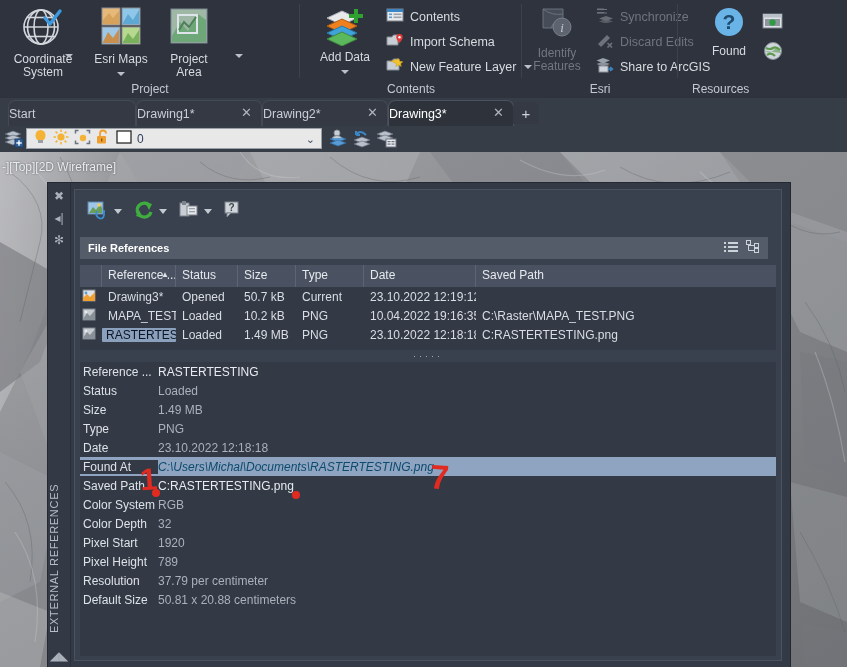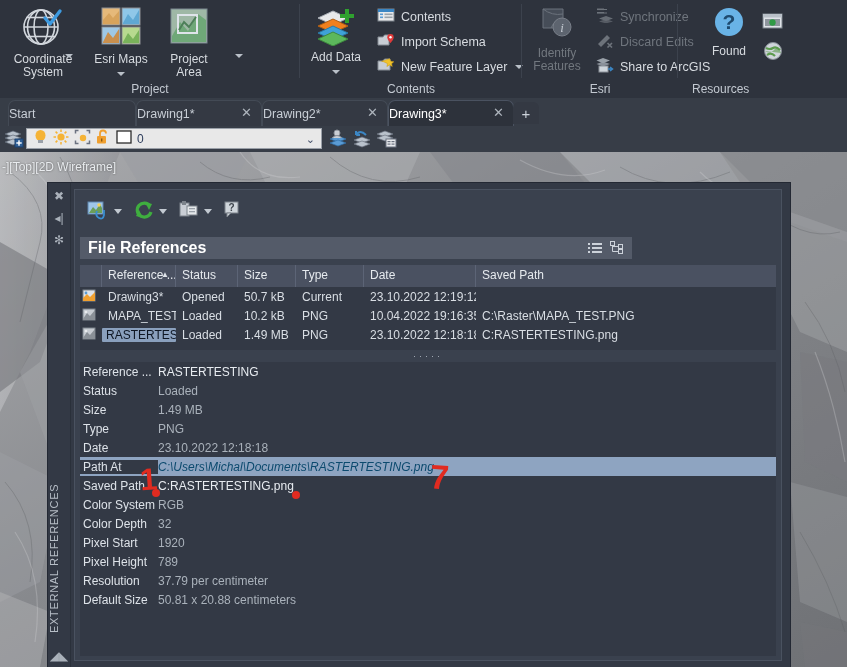--- a/index.html
+++ b/index.html
@@ -95,23 +95,23 @@
     position:absolute;left:26px;top:6px;width:708px;height:472px;
     background:#3a414e;
     border:1px solid #4a5260;
     box-sizing:border-box;
   }
   #xref-toolbar{position:absolute;left:0;top:0;width:100%;height:42px;display:flex;align-items:center;padding-left:12px;box-sizing:border-box;}
   .tb-item{display:flex;align-items:center;margin-right:6px;}
   .tb-caret{width:0;height:0;border-left:4px solid transparent;border-right:4px solid transparent;border-top:5px solid #c2c9d1;margin-left:5px;margin-right:6px;}
 
   .sec-head{
-    position:absolute;left:5px;width:552px;height:22px;
+    position:absolute;left:5px;width:688px;height:22px;
     background:#545b69;
-    color:#ffffff;font-size:16px;font-weight:bold;
+    color:#ffffff;font-size:11px;font-weight:bold;
     display:flex;align-items:center;
     box-sizing:border-box;padding-left:8px;
   }
   .sec-head .right-ico{position:absolute;right:8px;top:3px;display:flex;align-items:center;gap:8px;}
 
   
   #fr-table{position:absolute;left:5px;top:75px;width:696px;height:85px;background:#333945;box-sizing:border-box;}
   .tr-head{display:flex;height:22px;background:#4a5161;font-size:12px;color:#e6eaee;}
   .tr-head .th{box-sizing:border-box;padding:3px 0 0 6px;border-right:1px solid #5c6476;height:22px;overflow:hidden;white-space:nowrap;}
   .trow{display:flex;height:19px;align-items:center;font-size:12px;color:#d9dee4;}
@@ -193,21 +193,21 @@
 Area</span>
         <span style="position:absolute;left:232px;top:48px;"><i class="caret"></i></span>
       </div>
     </div>
     <div class="panel-title">Project</div>
     <div class="rb-sep" style="right:0"></div>
   </div>
 
   <div class="rb-panel" style="width:222px">
     <div class="rb-body">
-      <div class="big-btn" style="width:66px;margin-left:3px">
+      <div class="big-btn" style="width:66px;margin-left:12px">
         <span class="ico">
           <svg width="44" height="40" viewBox="0 0 44 40">
             <path d="M4 12 L19 5 L34 12 L19 19 Z" fill="#e8e9ea" stroke="#a9afb6"></path>
             <path d="M4 20 L19 13 L34 20 L19 27 Z" fill="#f0801e" stroke="#b05f13"></path>
             <path d="M4 27 L19 20 L34 27 L19 34 Z" fill="#3fa2d8" stroke="#2b7aa8"></path>
             <path d="M4 33 L19 26 L34 33 L19 40 Z" fill="#5cb85c" stroke="#3f8a3f"></path>
             <g fill="#2fa12f">
                 <rect x="31" y="3" width="4" height="14"></rect>
                 <rect x="26" y="8" width="14" height="4"></rect>
               </g>
@@ -725,21 +725,21 @@
       </div>
       <div class="drow">
         <span class="dk">Type</span>
         <span class="dv">PNG</span>
       </div>
       <div class="drow">
         <span class="dk">Date</span>
         <span class="dv">23.10.2022 12:18:18</span>
       </div>
       <div class="drow hl">
-        <span class="dk">Path At</span>
+        <span class="dk">Found At</span>
         <span class="dv">C:\Users\Michal\Documents\RASTERTESTING.png</span>
       </div>
       <div class="drow saved">
         <span class="dk">Saved Path</span>
         <span class="dv">C:RASTERTESTING.png</span>
       </div>
       <div class="drow">
         <span class="dk">Color System</span>
         <span class="dv">RGB</span>
       </div>

